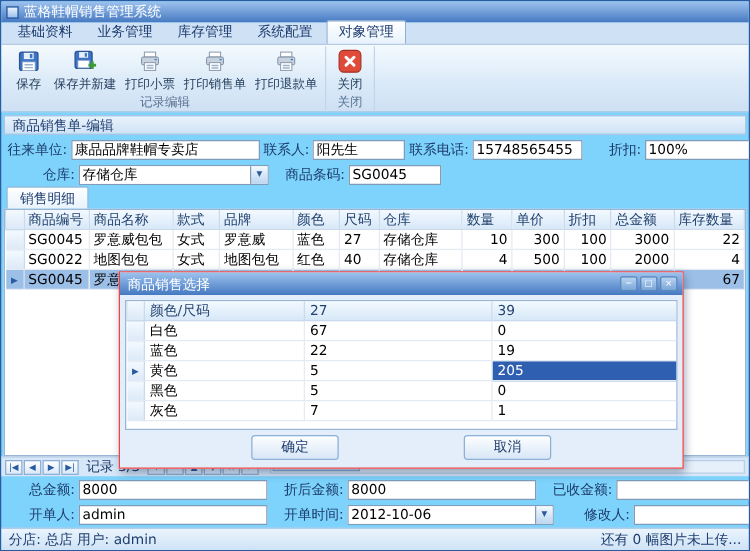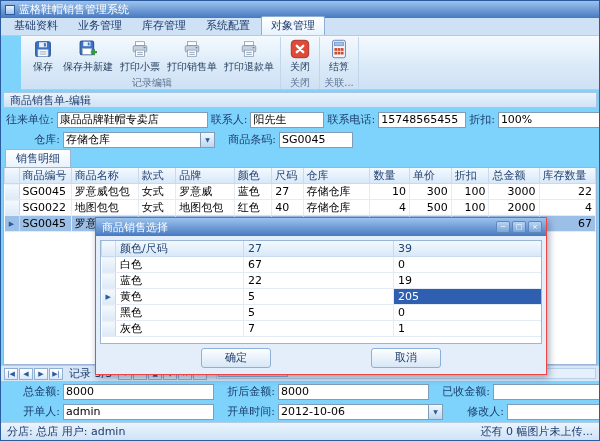--- a/index.html
+++ b/index.html
@@ -10,36 +10,36 @@
   
   .titlebar { height:17px; flex:0 0 17px; background:linear-gradient(#9dc3ee,#4679c1); color:#fff; display:flex; align-items:center; padding:0 4px; gap:4px; font-size:11px; }
   .appicon { width:10px; height:10px; background:linear-gradient(#eaf3fd,#9cc0ea); border:1px solid #2a5b9e; }
 
   
   .tabs { height:18px; flex:0 0 18px; background:#cfe1f4; display:flex; align-items:flex-end; padding:2px 0 0 4px; gap:2px; border-bottom:1px solid #b5cbe4; }
   .tab { padding:1px 9px 2px; border-radius:2px 2px 0 0; color:#1e3c6e; white-space:nowrap; }
   .tab.active { background:linear-gradient(#ffffff,#e8f2fc); border:1px solid #8eaed2; border-bottom:none; }
 
   
-  .ribbon { height:54px; flex:0 0 54px; background:linear-gradient(#f4fafe,#d9e9f8 60%,#cfe0f4); border-bottom:1px solid #b5cbe4; display:flex; padding:1px 3px 0;margin-left:20px; }
+  .ribbon { height:54px; flex:0 0 54px; background:linear-gradient(#f4fafe,#d9e9f8 60%,#cfe0f4); border-bottom:1px solid #b5cbe4; display:flex; padding:1px 3px 0; }
   .rgroup { display:flex; flex-direction:column; border-right:1px solid #c3d5ea; padding:0 3px; }
   .rbtns { display:flex; flex:1; align-items:stretch; gap:1px; }
   .rbtn { display:flex; flex-direction:column; align-items:center; justify-content:flex-start; gap:1px; padding:2px 3px 0; border-radius:2px; min-width:32px; cursor:default; }
   .rbtn .icn { height:20px; display:flex; align-items:center; }
   .rlabel { font-size:10px; color:#27415f; white-space:nowrap; }
   .rgroup-label { text-align:center; font-size:10px; color:#5a7492; height:12px; line-height:12px; }
 
   
   .panel-title { height:16px; flex:0 0 16px; margin:2px 2px 0; background:linear-gradient(#eaf3fc,#cfe2f5); border:1px solid #aac6e2; display:flex; align-items:center; padding:0 6px; color:#1d3c6d; }
 
   
   .formarea { flex:0 0 40px; padding:3px 5px 1px; display:flex; flex-direction:column; gap:3px; }
   .frow { display:flex; align-items:center; gap:3px; height:17px; }
   .flabel { white-space:nowrap; text-align:right; }
-  .w52{width:54px;} .w46{width:46px;} .w56{width:58px;} .w32{width:32px;}
+  .w52{width:54px;} .w46{width:46px;} .w56{width:58px;} .w32{width:32px;margin-left:18px;}
   .fld, .combo { height:16px; border:1px solid #7f9db9; background:#fff; font-size:11px; padding:0 2px; font-family:inherit; color:#000; }
   .fw150{width:152px;} .fw74{width:74px;} .fw88{width:88px;} .fwfill{flex:1;}
   .combo { display:flex; align-items:stretch; padding:0; }
   .combo input { border:none; flex:1; min-width:0; font-size:11px; font-family:inherit; padding:0 2px; color:#000; background:#fff; outline:none; }
   .drop { width:14px; background:linear-gradient(#f4f9fe,#bcd6f0); border-left:1px solid #7f9db9; color:#2a5b9e; font-size:6px; display:flex; align-items:center; justify-content:center; }
 
   
   .tabrow { flex:0 0 15px; display:flex; align-items:flex-end; padding:0 0 0 4px; }
   .dtab { padding:1px 10px; background:linear-gradient(#ffffff,#e8f2fc); border:1px solid #9ab5d5; border-bottom:none; border-radius:2px 2px 0 0; }
 
@@ -179,42 +179,20 @@
                 <rect x="2.5" y="2.5" width="19" height="19" rx="4" fill="#e04a38" stroke="#a33024"></rect>
                 <path d="M8.5 8.5 L15.5 15.5 M15.5 8.5 L8.5 15.5" stroke="#fff" stroke-width="2.6" stroke-linecap="round"></path>
               </svg>
           </span>
           <span class="rlabel">关闭</span>
         </div>
       </div>
       <div class="rgroup-label">关闭</div>
     </div>
 
-    <div class="rgroup">
-      <div class="rbtns">
-        <div class="rbtn">
-          <span class="icn">
-            <svg width="22" height="22" viewBox="0 0 24 24">
-                <rect x="5" y="2.5" width="14" height="19" rx="2" fill="#f4f8fd" stroke="#5a7ab0"></rect>
-                <rect x="7" y="4.5" width="10" height="4" fill="#9fc0e8" stroke="#5a7ab0" stroke-width=".6"></rect>
-                <g fill="#d0482f">
-                  <rect x="7" y="11" width="3" height="3"></rect>
-                  <rect x="10.5" y="11" width="3" height="3"></rect>
-                  <rect x="14" y="11" width="3" height="3"></rect>
-                  <rect x="7" y="15" width="3" height="3"></rect>
-                  <rect x="10.5" y="15" width="3" height="3"></rect>
-                  <rect x="14" y="15" width="3" height="3"></rect>
-                </g>
-              </svg>
-          </span>
-          <span class="rlabel">结算</span>
-        </div>
-      </div>
-      <div class="rgroup-label">关联...</div>
-    </div>
   </div>
 
   <div class="panel-title">商品销售单-编辑</div>
 
   <div class="formarea">
     <div class="frow">
       <span class="flabel w52">往来单位:</span>
       <input class="fld fw150" value="康品品牌鞋帽专卖店" style="">
       <span class="flabel w46">联系人:</span>
       <input class="fld fw74" value="阳先生" style="">

